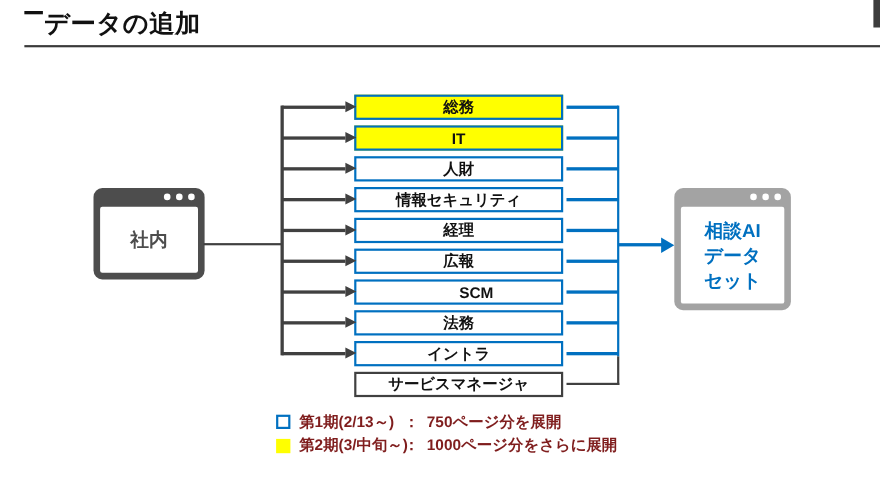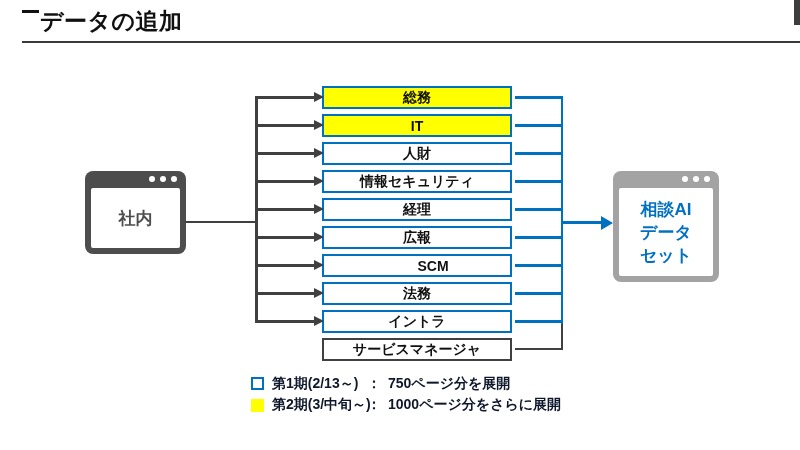--- a/index.html
+++ b/index.html
@@ -37,21 +37,21 @@
 
   
   .dept-box { position:absolute; left:300px; width:190px; height:23px; background:#fff; border:2.5px solid #0070C0; display:flex; align-items:center; justify-content:center; font-size:14px; font-weight:bold; color:#111; }
   .dept-box.phase2 { background:#FFFF00; }
   .dept-box.future { border-color:#404040; }
 
   
   .legend-swatch { position:absolute; width:13px; height:13px; }
   .legend-swatch.p1 { border:2.5px solid #0070C0; background:#fff; }
   .legend-swatch.p2 { background:#FFFF00; }
-  .legend-row { position:absolute; font-size:14px; font-weight:bold; color:#0f172a; white-space:nowrap; }
+  .legend-row { position:absolute; font-size:14px; font-weight:bold; color:#7f1d1d; white-space:nowrap; }
   .lg-period { display:inline-block; width:88px; }
   .lg-colon { display:inline-block; width:28px; text-align:center; }
   .legend-note { position:absolute; left:196px; top:417px; font-size:14px; font-weight:bold; color:#111; }
 </style>
 </head>
 <body>
 
 <div class="slide">
 
   <div class="title-dash"></div>

